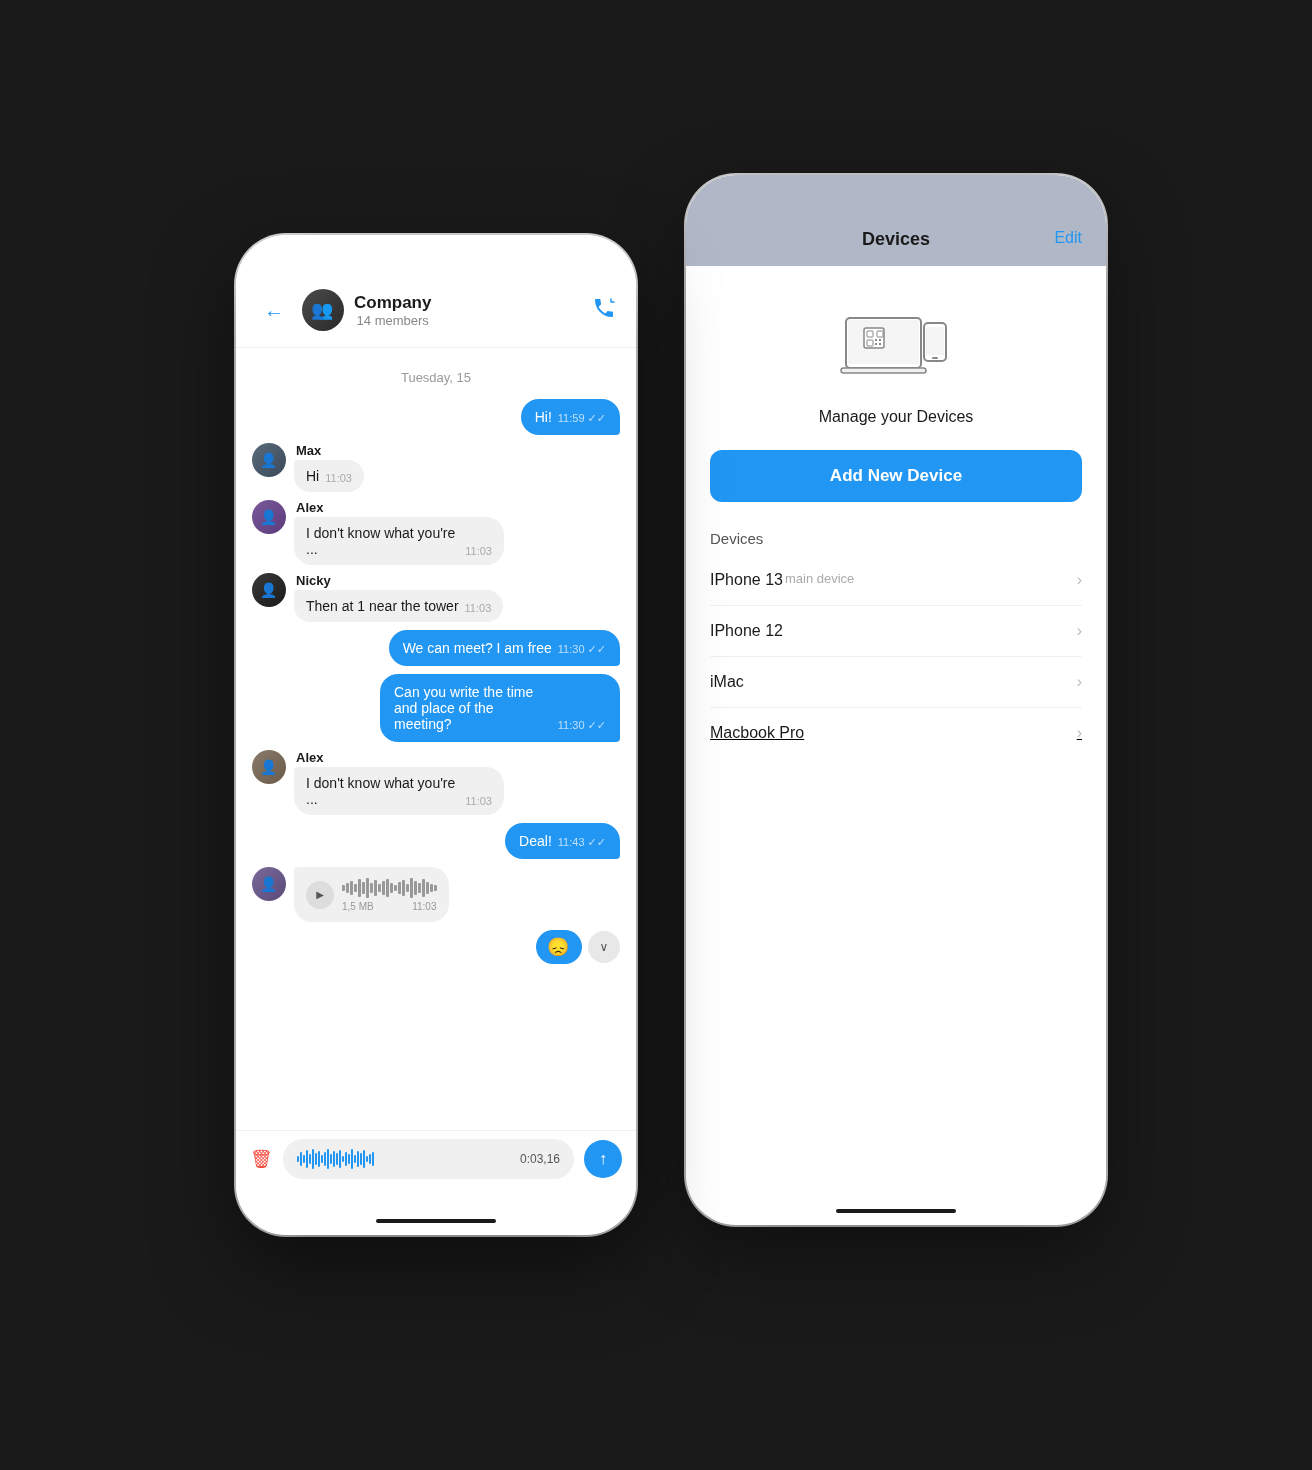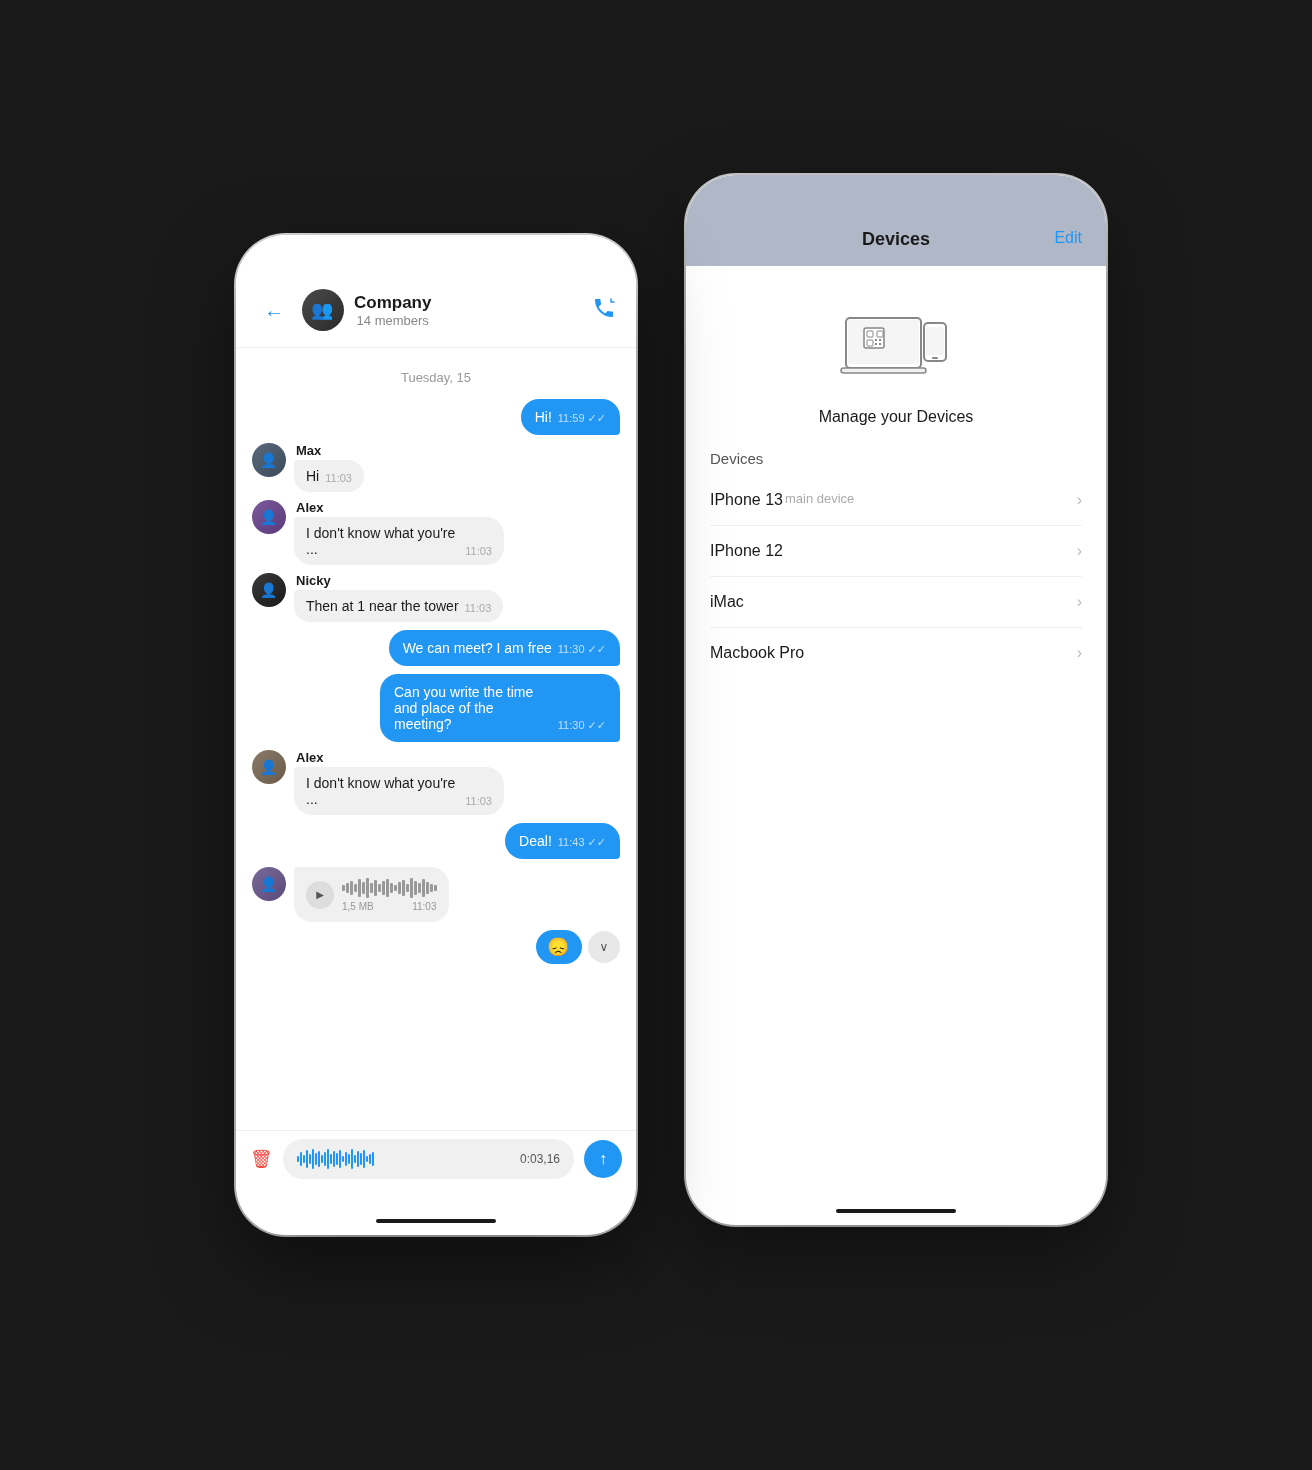--- a/index.html
+++ b/index.html
@@ -464,20 +464,21 @@
       display: flex;
       align-items: center;
       justify-content: space-between;
       padding: 16px 0;
       border-bottom: 1px solid #f0f0f0;
       cursor: pointer;
     }
 
     .device-item:last-child {
       border-bottom: none;
+      text-decoration: underline;
     }
 
     .device-item-left {
       display: flex;
       flex-direction: row;
       gap: 2px;
     }
 
     .device-name {
       font-size: 16px;
@@ -747,20 +748,21 @@
             <rect x="5" y="70" width="85" height="5" rx="2.5" stroke="#888" stroke-width="1.5" fill="#f0f0f0"></rect>
 
             <rect x="88" y="25" width="22" height="38" rx="4" stroke="#888" stroke-width="2" fill="white"></rect>
             <rect x="90" y="29" width="18" height="28" rx="1" fill="#f5f5f5"></rect>
             <rect x="96" y="59" width="6" height="2" rx="1" fill="#888"></rect>
           </svg>
         </div>
 
         <span class="manage-text">Manage your Devices</span>
 
+        <button class="add-device-btn">Add New Device</button>
 
         <div class="devices-section-title">Devices</div>
 
         <div class="device-list">
 
           <div class="device-item">
             <div class="device-item-left">
               <span class="device-name">IPhone 13</span>
               <span class="device-badge">main device</span>
             </div>

